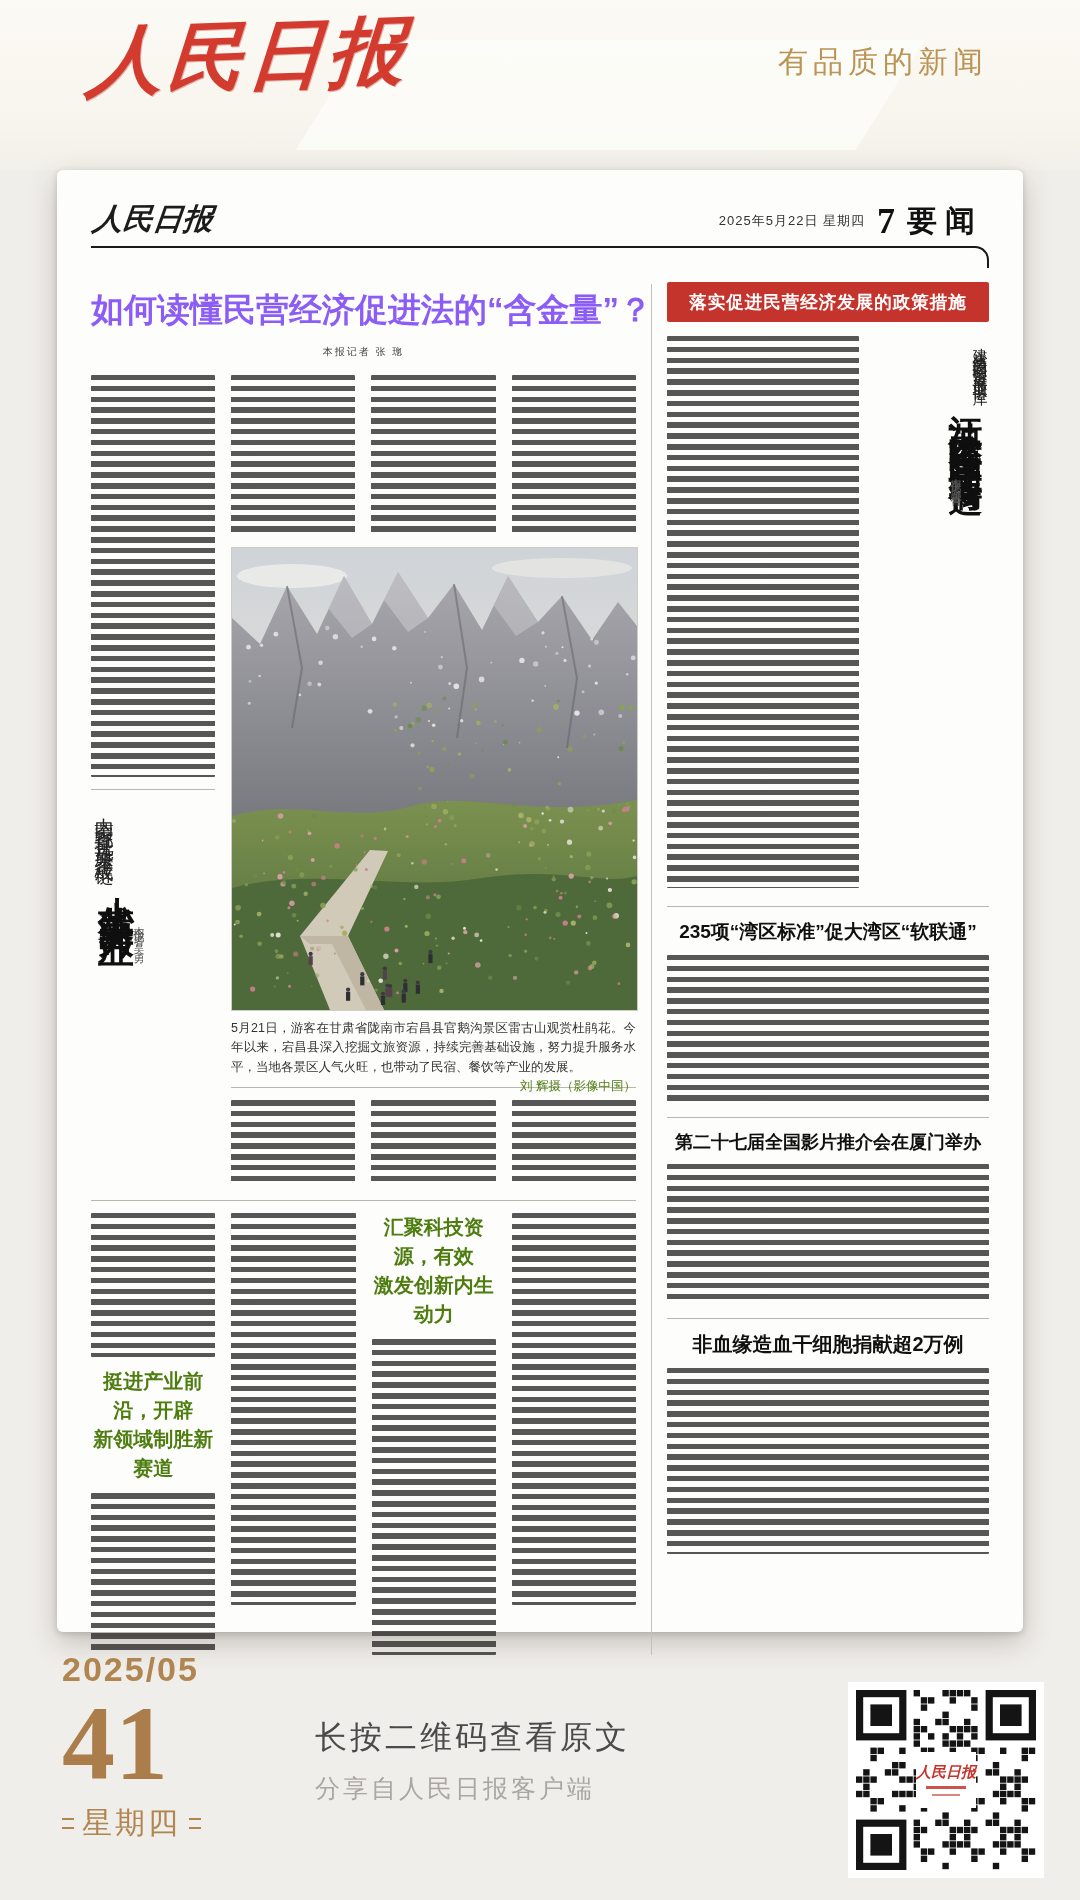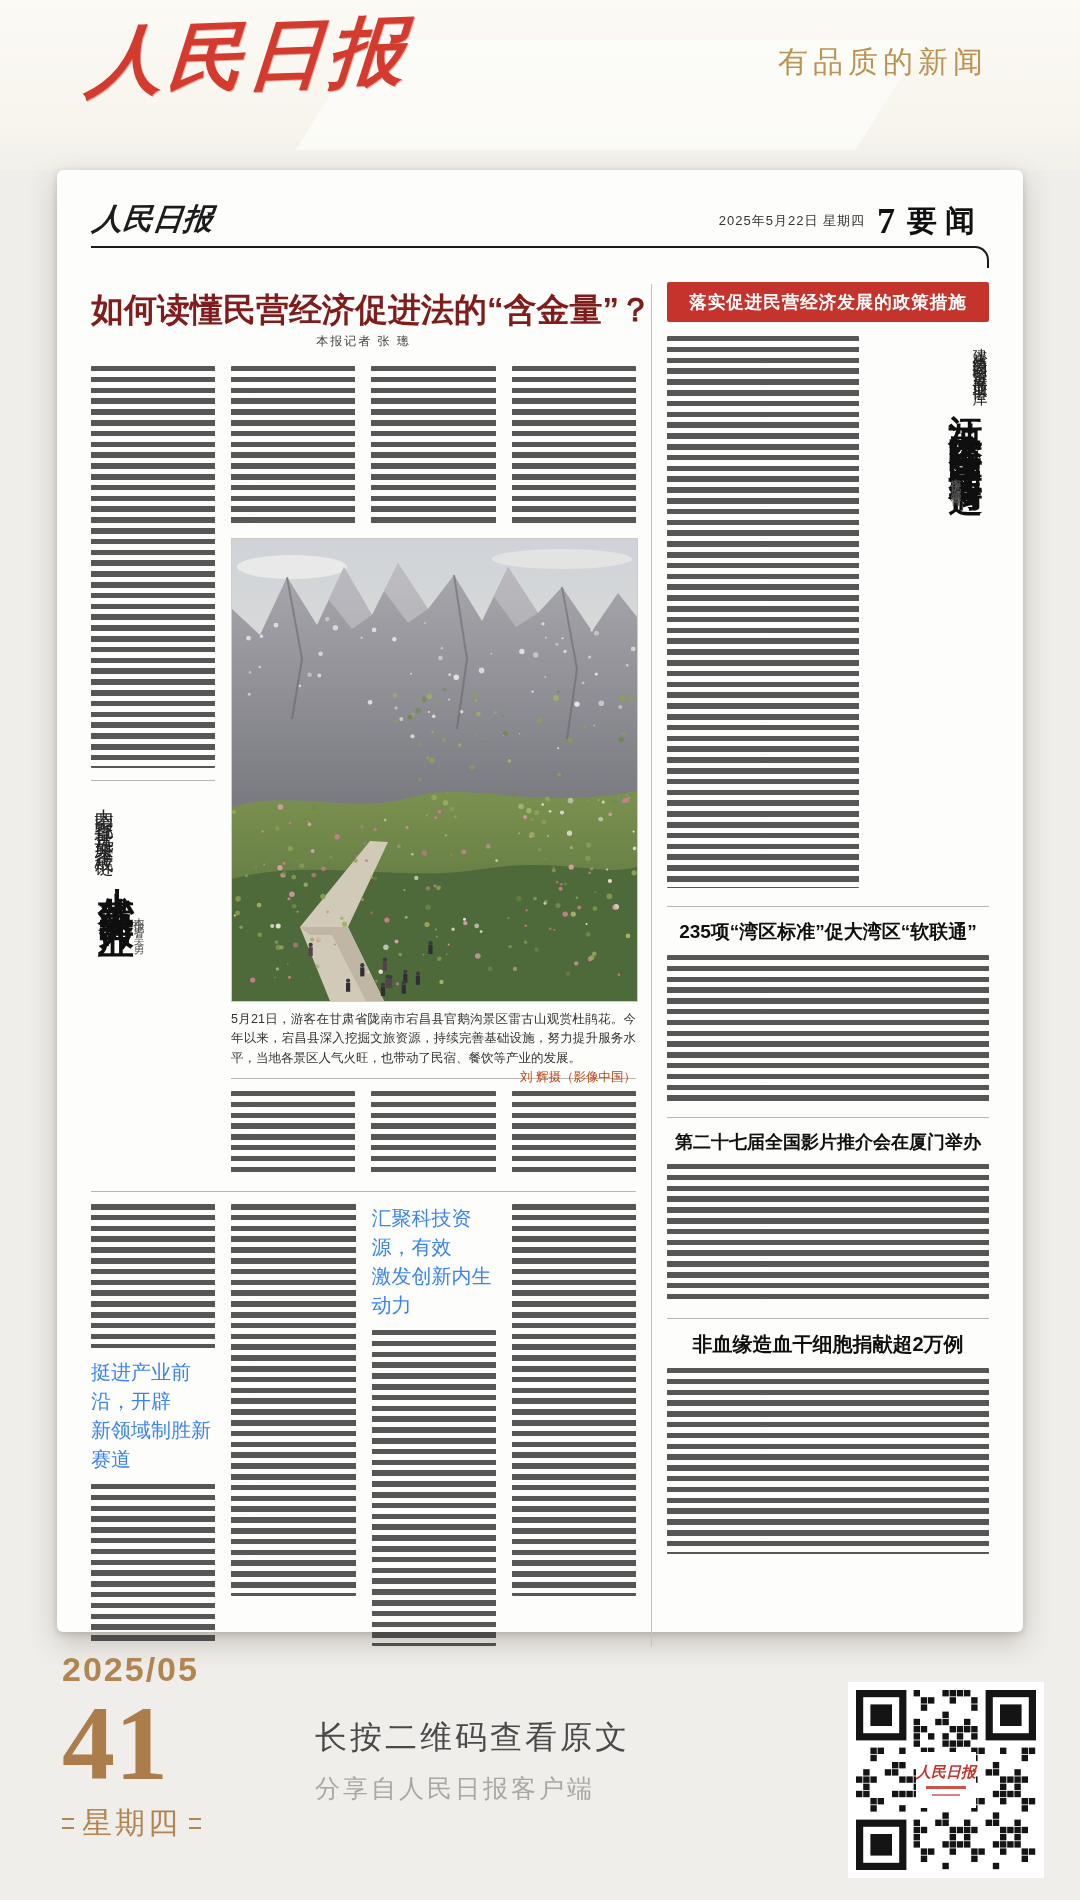--- a/index.html
+++ b/index.html
@@ -29,45 +29,45 @@
   .mast-section{font-size:30px;font-weight:bold;color:#111;letter-spacing:8px;}
   .mast-corner{height:20px;border-top:2px solid #1a1a1a;border-right:2px solid #1a1a1a;
     border-top-right-radius:14px;}
 
   .main-row{display:flex;margin-top:0;}
   .left-block{width:545px;}
   .vline{width:1px;background:#c3c0ba;margin:16px 15px 0 15px;}
   .right-col{flex:1;min-width:0;padding-top:14px;}
 
   .lead-headline{margin-top:20px;text-align:center;font-size:33px;font-weight:800;
-    letter-spacing:0px;color:#7f1d1d;white-space:nowrap;}
-  .lead-byline{text-align:center;font-size:12px;color:#444;margin:0 0 16px 0;letter-spacing:2px;}
+    letter-spacing:0px;color:#8b5cf6;white-space:nowrap;}
+  .lead-byline{text-align:center;font-size:10px;color:#444;margin:12px 0 16px 0;letter-spacing:2px;}
 
   
   .tx{background-image:repeating-linear-gradient(to bottom,rgba(45,45,45,.8) 0 5.5px,transparent 5.5px 10.8px);
       background-size:100% 100%;border-radius:1px;}
   .hr{border-top:1px solid #b9b6b0;}
 
   .cols{display:flex;gap:16px;}
   .colnarrow{width:124px;flex:none;}
   .flexcol{flex:1;min-width:0;}
 
   
   .vfeat{margin-top:12px;height:372px;writing-mode:vertical-lr;display:flex;gap:10px;
     justify-content:flex-start;}
   .vfeat .kicker{font-size:19px;color:#222;letter-spacing:5px;font-family:"Liberation Serif",serif;}
   .vfeat .vhead{font-size:36px;font-weight:800;color:#0f0f0f;letter-spacing:5px;}
   .vfeat .vby{font-size:11px;color:#555;letter-spacing:3px;margin-block-start:40px;}
 
   .photo-wrap{margin-top:14px;}
   .photo-wrap svg{display:block;border:1px solid #cfccc5;}
   .caption{margin-top:8px;font-size:12.5px;line-height:1.55;color:#333;text-align:justify;}
-  .caption .credit{display:inline-block;float:right;color:#c2410c;}
-
-  .subhead{font-size:20px;font-weight:400;text-align:left;line-height:1.45;color:#3b82f6;margin:10px 0;}
+  .caption .credit{display:inline-block;float:right;color:#4d7c0f;}
+
+  .subhead{font-size:20px;font-weight:700;text-align:center;line-height:1.45;color:#4d7c0f;margin:10px 0;}
 
   
   .badge{background:#c5342c;color:#fff;font-size:17.5px;font-weight:700;letter-spacing:1px;
     text-align:center;padding:8px 6px;border-radius:2px;}
   .rfeat{display:flex;margin-top:14px;height:556px;}
   .rfeat .rtx{flex:1;height:552px;}
   .rvert{width:122px;flex:none;writing-mode:vertical-rl;display:flex;gap:8px;padding-left:8px;}
   .rvert .kicker{font-size:15px;color:#222;letter-spacing:3px;font-family:"Liberation Serif",serif;}
   .rvert .vhead{font-size:34px;font-weight:800;color:#0f0f0f;letter-spacing:6px;}
   .rvert .vby{font-size:11px;color:#555;letter-spacing:2px;margin-block-start:26px;}

